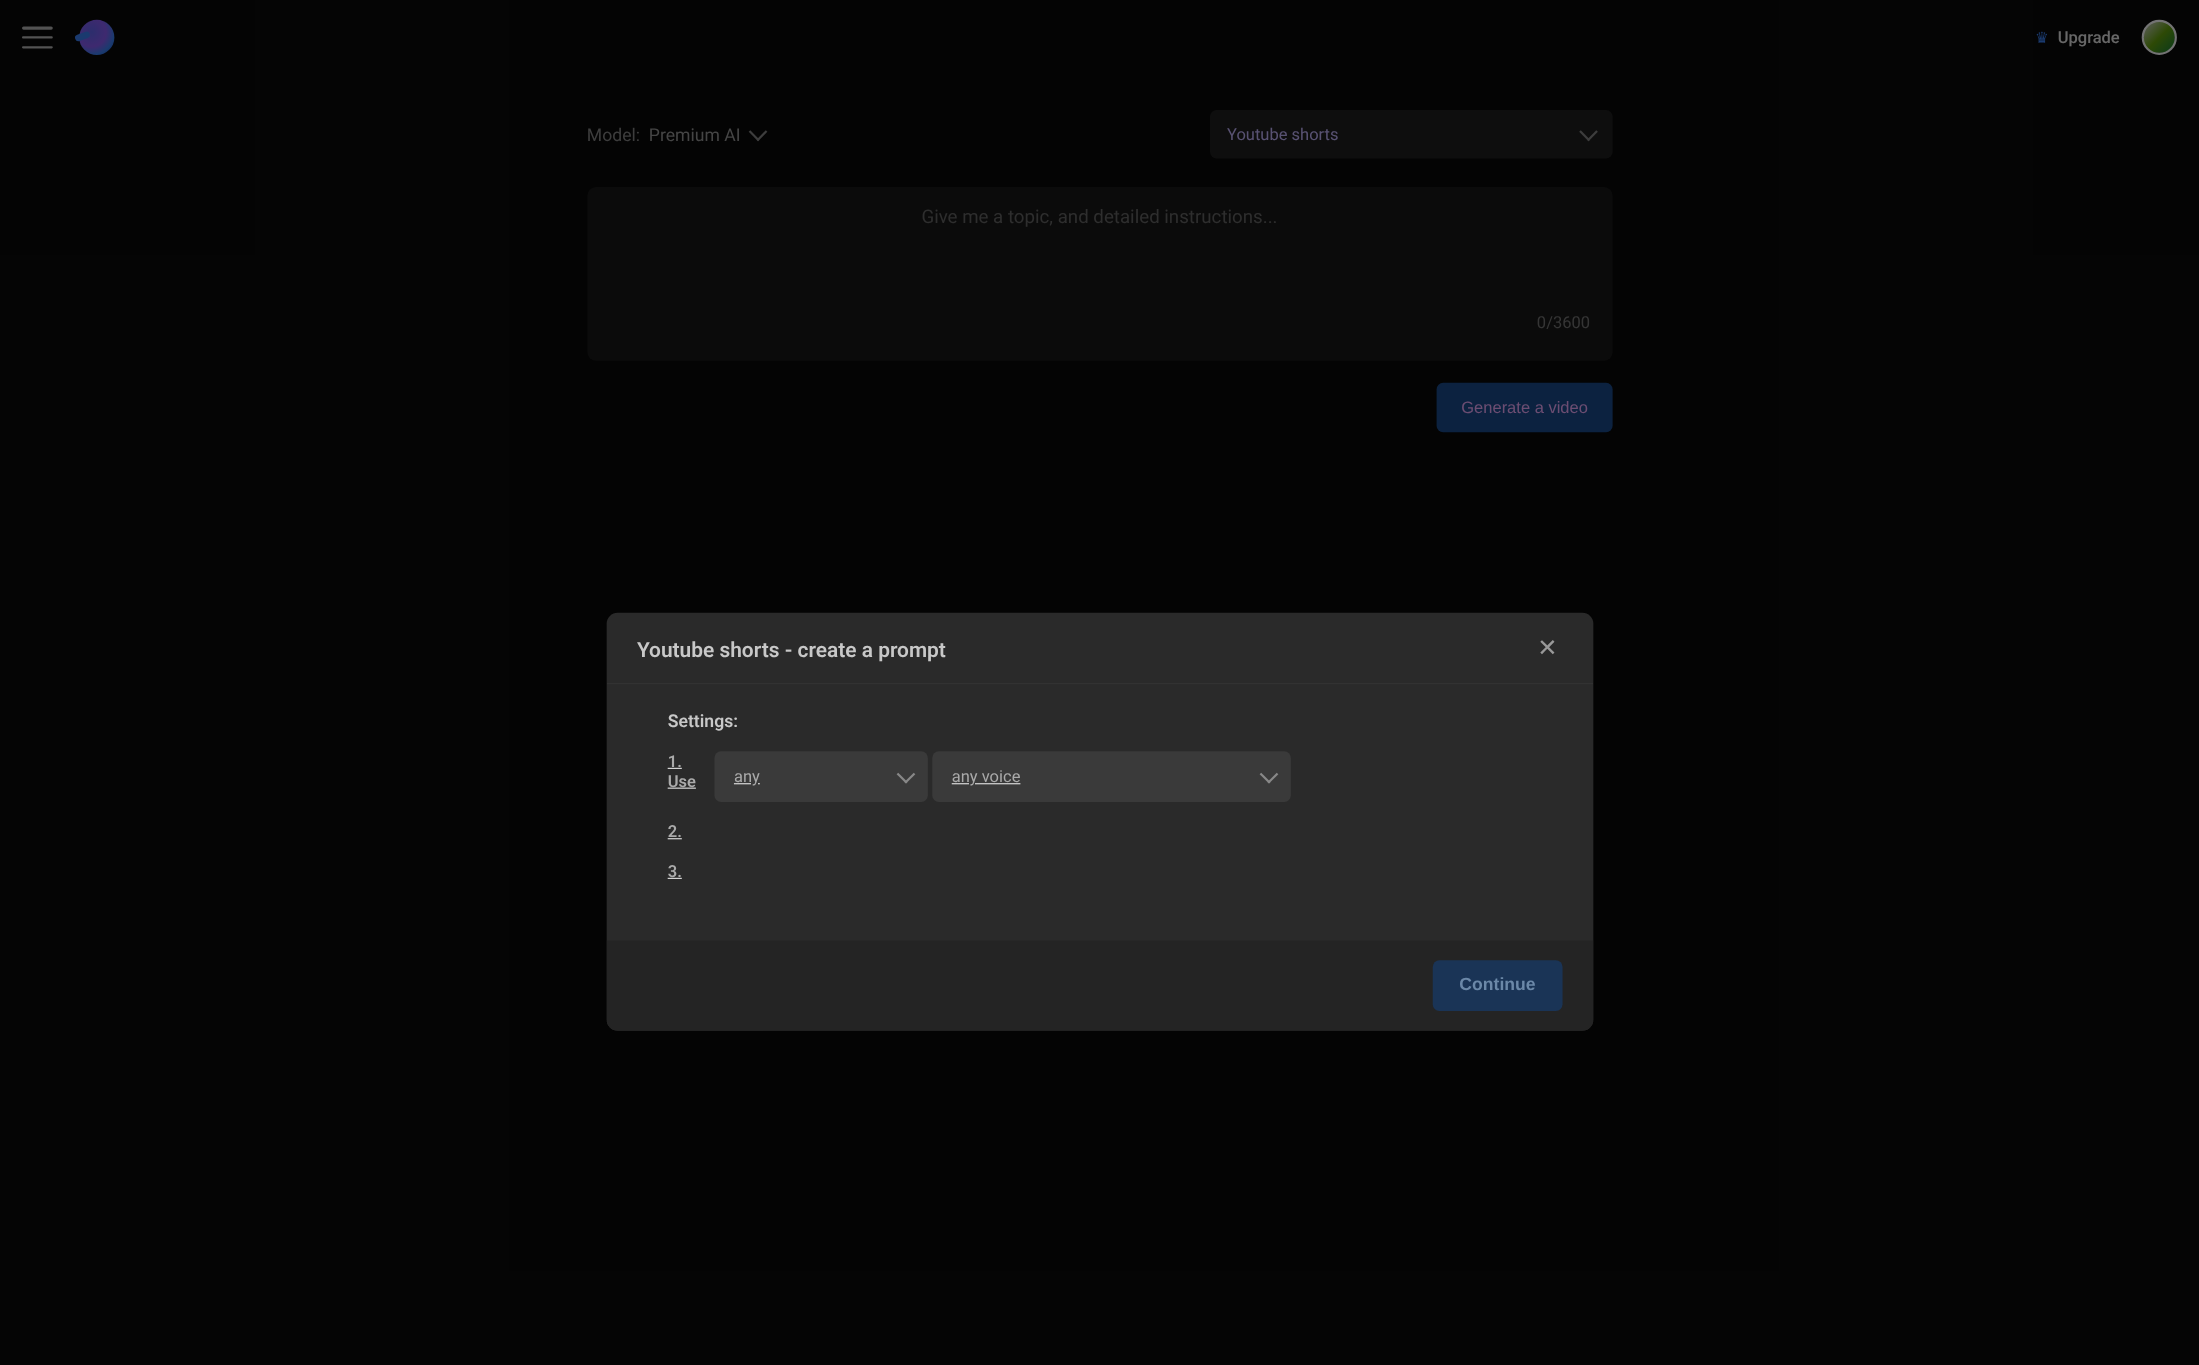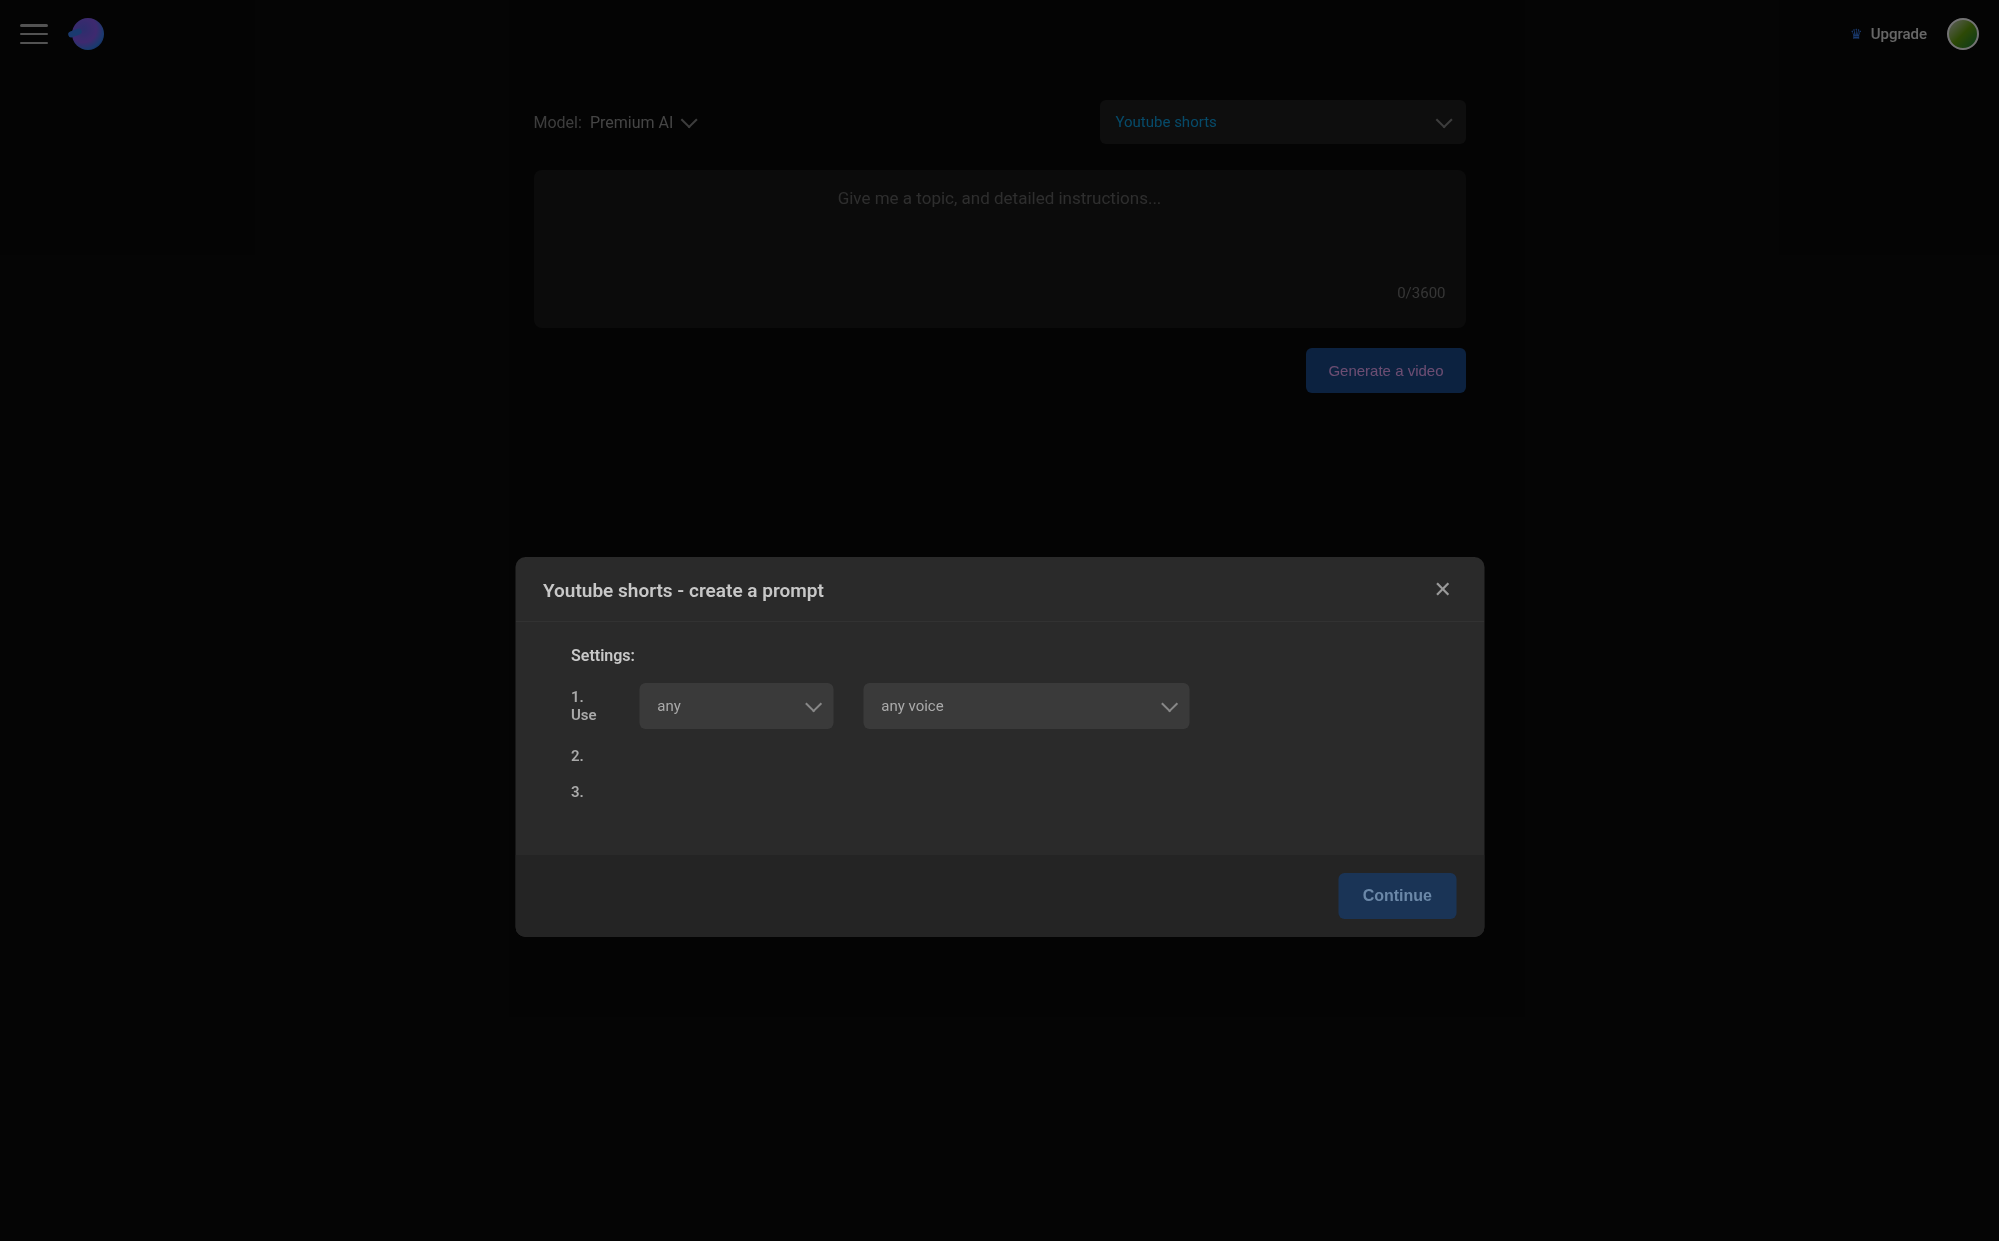--- a/index.html
+++ b/index.html
@@ -112,21 +112,21 @@
     display: inline-block;
   }
   .type-select {
     width: 366px;
     height: 44px;
     background: #202020;
     border-radius: 6px;
     display: flex;
     align-items: center;
     padding: 0 16px;
-    color: #0ea5e9;
+    color: #c4b5fd;
     font-size: 15px;
     cursor: pointer;
     position: relative;
   }
   .type-select .chevron {
     position: absolute;
     right: 18px;
     top: 16px;
   }
 
@@ -183,21 +183,21 @@
     z-index: 5;
   }
 
   
   .modal {
     position: absolute;
     z-index: 10;
     left: 50%;
     transform: translateX(-50%);
     top: 557px;
-    width: 969px;
+    width: 897px;
     background: #2a2a2a;
     border-radius: 10px;
     overflow: hidden;
   }
   .modal-header {
     display: flex;
     align-items: center;
     justify-content: space-between;
     padding: 20px 28px 18px 28px;
     border-bottom: 1px solid rgba(255,255,255,0.04);
@@ -245,24 +245,24 @@
   .shorts-input::placeholder { color: #7a7a7a; }
 
   .settings-label {
     font-size: 16px;
     font-weight: 600;
     color: #c8c8c8;
     margin: 6px 0 18px 28px;
   }
   .setting-row {
     display: flex;
-    align-items: center;
-    gap: 30px;
+    gap: 4px;
     margin-bottom: 18px;
     padding-left: 28px;
+    text-decoration: underline;
   }
   .setting-num {
     color: #aaa;
     font-size: 15px;
     font-weight: 600;
     min-width: 30px;
   }
   .use-text {
     color: #aaa;
     font-size: 15px;

